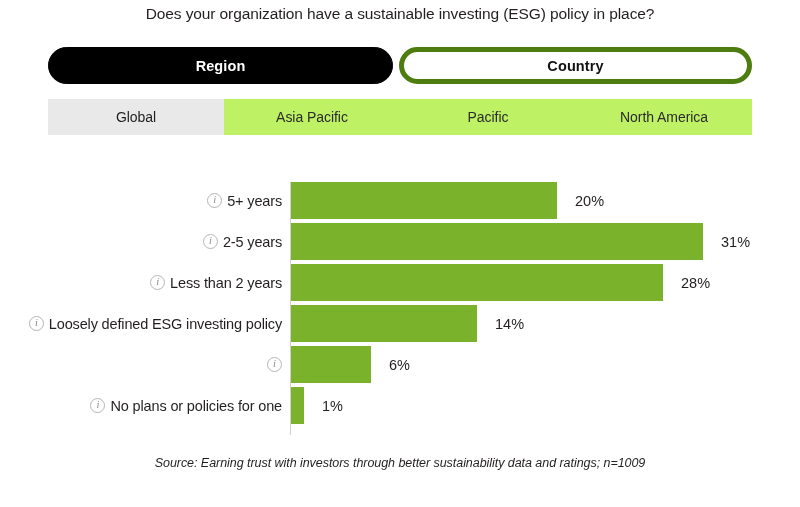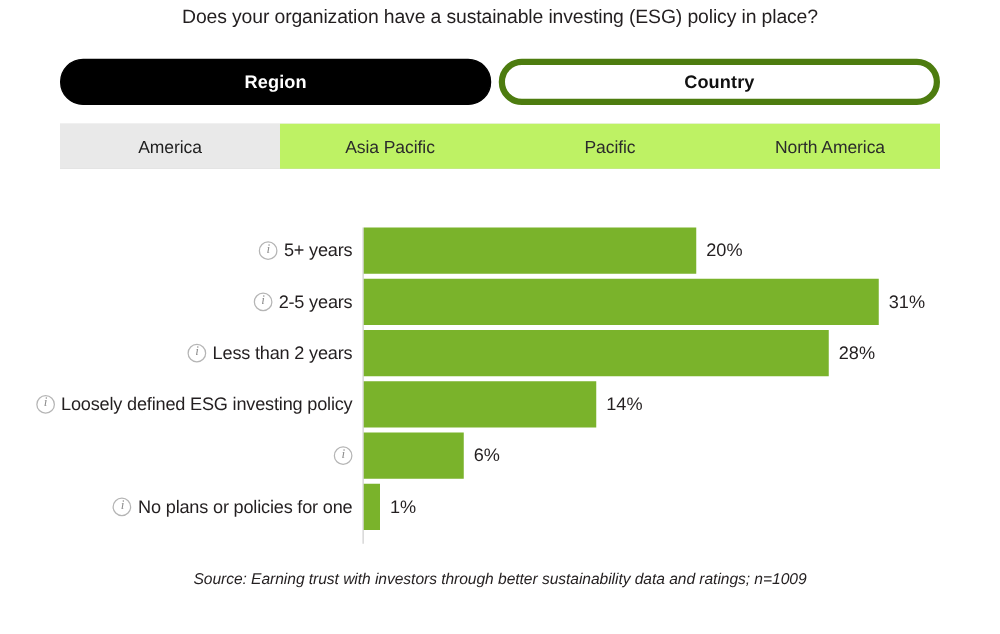--- a/index.html
+++ b/index.html
@@ -152,21 +152,21 @@
     background: #7ab32b;
   }
   .bar-value {
     position: absolute;
     top: 0;
     height: 37px;
     display: flex;
     align-items: center;
     font-size: 14.5px;
     color: #231f20;
-    padding-left: 8px;
+    padding-left: 18px;
     white-space: nowrap;
   }
 
   
   .source {
     position: absolute;
     left: 0; top: 456px;
     width: 800px;
     text-align: center;
     font-style: italic;
@@ -186,21 +186,21 @@
     <div class="pill active">
       <span>Region</span>
     </div>
     <div class="pill inactive">
       <span>Country</span>
     </div>
   </div>
 
   <div class="tabs">
     <div class="tab active">
-      <span>America</span>
+      <span>Global</span>
     </div>
     <div class="tab">
       <span>Asia Pacific</span>
     </div>
     <div class="tab">
       <span>Pacific</span>
     </div>
     <div class="tab">
       <span>North America</span>
     </div>

